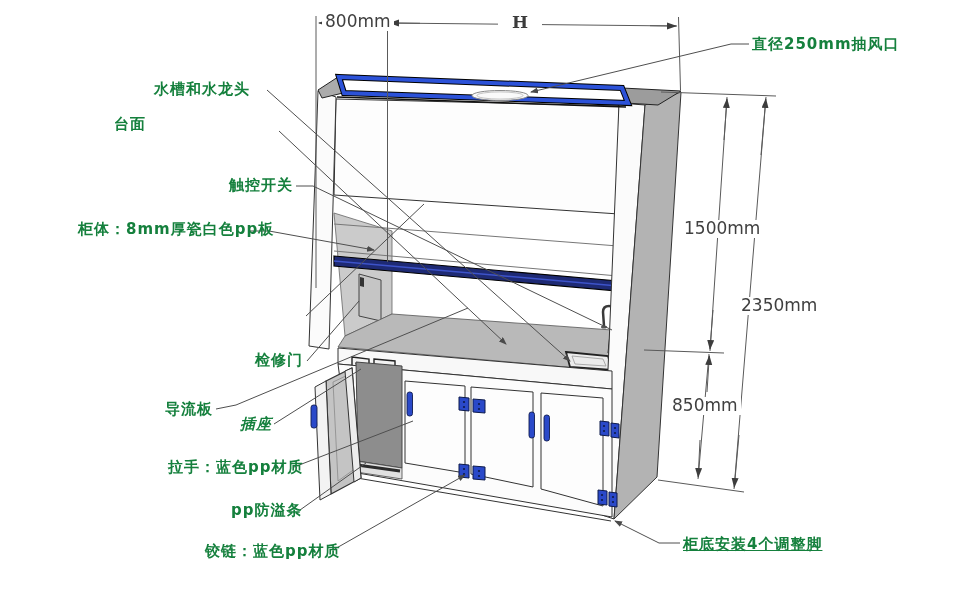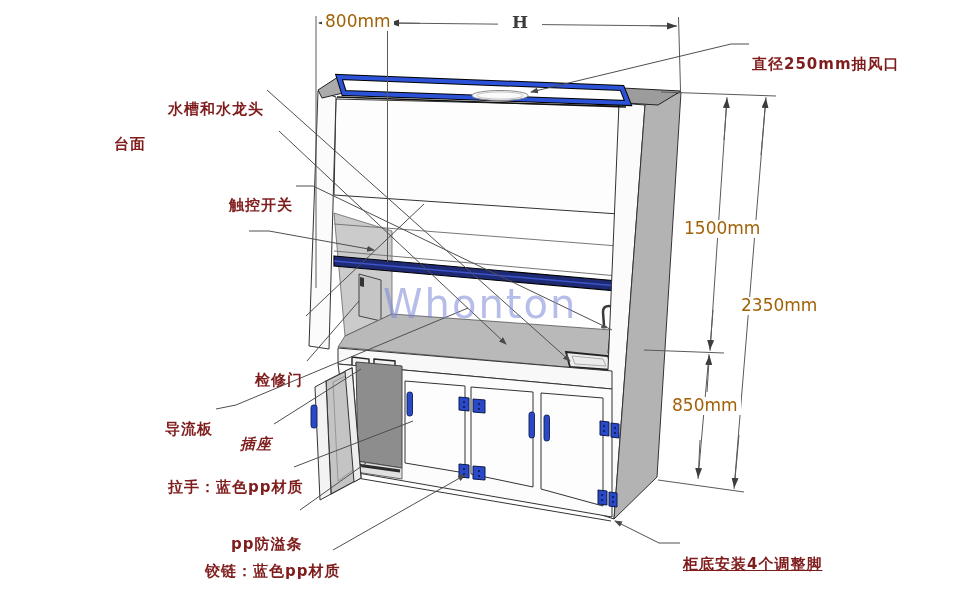--- a/index.html
+++ b/index.html
@@ -1,22 +1,22 @@
 <!DOCTYPE html>
 <html><head>
 <meta charset="utf-8">
 <style>
   html,body{margin:0;padding:0;background:#fff;}
   #stage{position:relative;width:958px;height:613px;background:#ffffff;overflow:hidden;
          font-family:"DejaVu Sans",sans-serif;}
   #drawing{position:absolute;left:0;top:0;z-index:1;}
-  .cn-label{position:absolute;z-index:3;font-size:15px;font-weight:700;color:#7f1d1d;
-            letter-spacing:1px;white-space:nowrap;line-height:1.1;margin-top:20px;}
+  .cn-label{position:absolute;z-index:3;font-size:15px;font-weight:700;color:#15803d;
+            letter-spacing:1px;white-space:nowrap;line-height:1.1;}
   .cn-label.ra{text-align:right;}
-  .dim-label{position:absolute;z-index:3;font-size:17px;font-weight:400;color:#a16207;
+  .dim-label{position:absolute;z-index:3;font-size:17px;font-weight:400;color:#404040;
              background:#fff;padding:0 3px;white-space:nowrap;line-height:1.05;}
   .h-label{position:absolute;z-index:3;font-size:17px;font-weight:700;color:#3c3c3c;
            font-family:"DejaVu Serif",serif;background:#fff;padding:0 14px;}
   #watermark{position:absolute;z-index:2;left:383px;top:281px;font-size:40px;font-weight:400;
              color:rgba(124,134,215,0.55);letter-spacing:2px;}
 </style>
 </head>
 <body>
 
 <div id="stage">
@@ -199,33 +199,33 @@
     <polyline points="216,409 236,405 468,308"></polyline>
     <line x1="274" y1="424" x2="361" y2="369"></line>
     <line x1="294" y1="467" x2="413" y2="421"></line>
     <line x1="300" y1="510" x2="366" y2="463"></line>
     <line x1="333" y1="550" x2="465" y2="475" marker-end="url(#arrS)"></line>
     <polyline points="749,44 731,44 531,92" marker-end="url(#arrS)"></polyline>
     <polyline points="680,543 659,543 615,521" marker-end="url(#arrS)"></polyline>
   </g>
 </svg>
 
-<div id="watermark">Whonton</div>
 
 <div class="dim-label" style="left:322px;top:13px;">800mm</div>
 <div class="h-label" style="left:498px;top:12px;">H</div>
 <div class="dim-label" style="left:681px;top:220px;">1500mm</div>
 <div class="dim-label" style="left:710px;top:297px;margin-left:28px;">2350mm</div>
 <div class="dim-label" style="left:669px;top:397px;text-align:right;">850mm</div>
 
-<div class="cn-label ra" style="left:150px;top:81px;width:114px;">水槽和水龙头</div>
+<div class="cn-label ra" style="left:136px;top:81px;width:114px;">水槽和水龙头</div>
 <div class="cn-label" style="left:114px;top:116px;">台面</div>
 <div class="cn-label ra" style="left:205px;top:177px;width:88px;">触控开关</div>
+<div class="cn-label" style="left:78px;top:221px;">柜体：8mm厚瓷白色pp板</div>
 <div class="cn-label ra" style="left:240px;top:352px;width:63px;">检修门</div>
 <div class="cn-label ra" style="left:163px;top:401px;width:50px;">导流板</div>
 <div class="cn-label" style="left:240px;top:416px;font-style:italic;">插座</div>
 <div class="cn-label" style="left:168px;top:459px;">拉手：蓝色pp材质</div>
-<div class="cn-label" style="left:231px;top:516px;">pp防溢条</div>
+<div class="cn-label" style="left:231px;top:502px;">pp防溢条</div>
 <div class="cn-label" style="left:205px;top:543px;">铰链：蓝色pp材质</div>
 <div class="cn-label" style="left:752px;top:36px;">直径250mm抽风口</div>
 <div class="cn-label" style="left:683px;top:536px;text-decoration:underline;">柜底安装4个调整脚</div>
 
 </div>
 
 </body></html>

